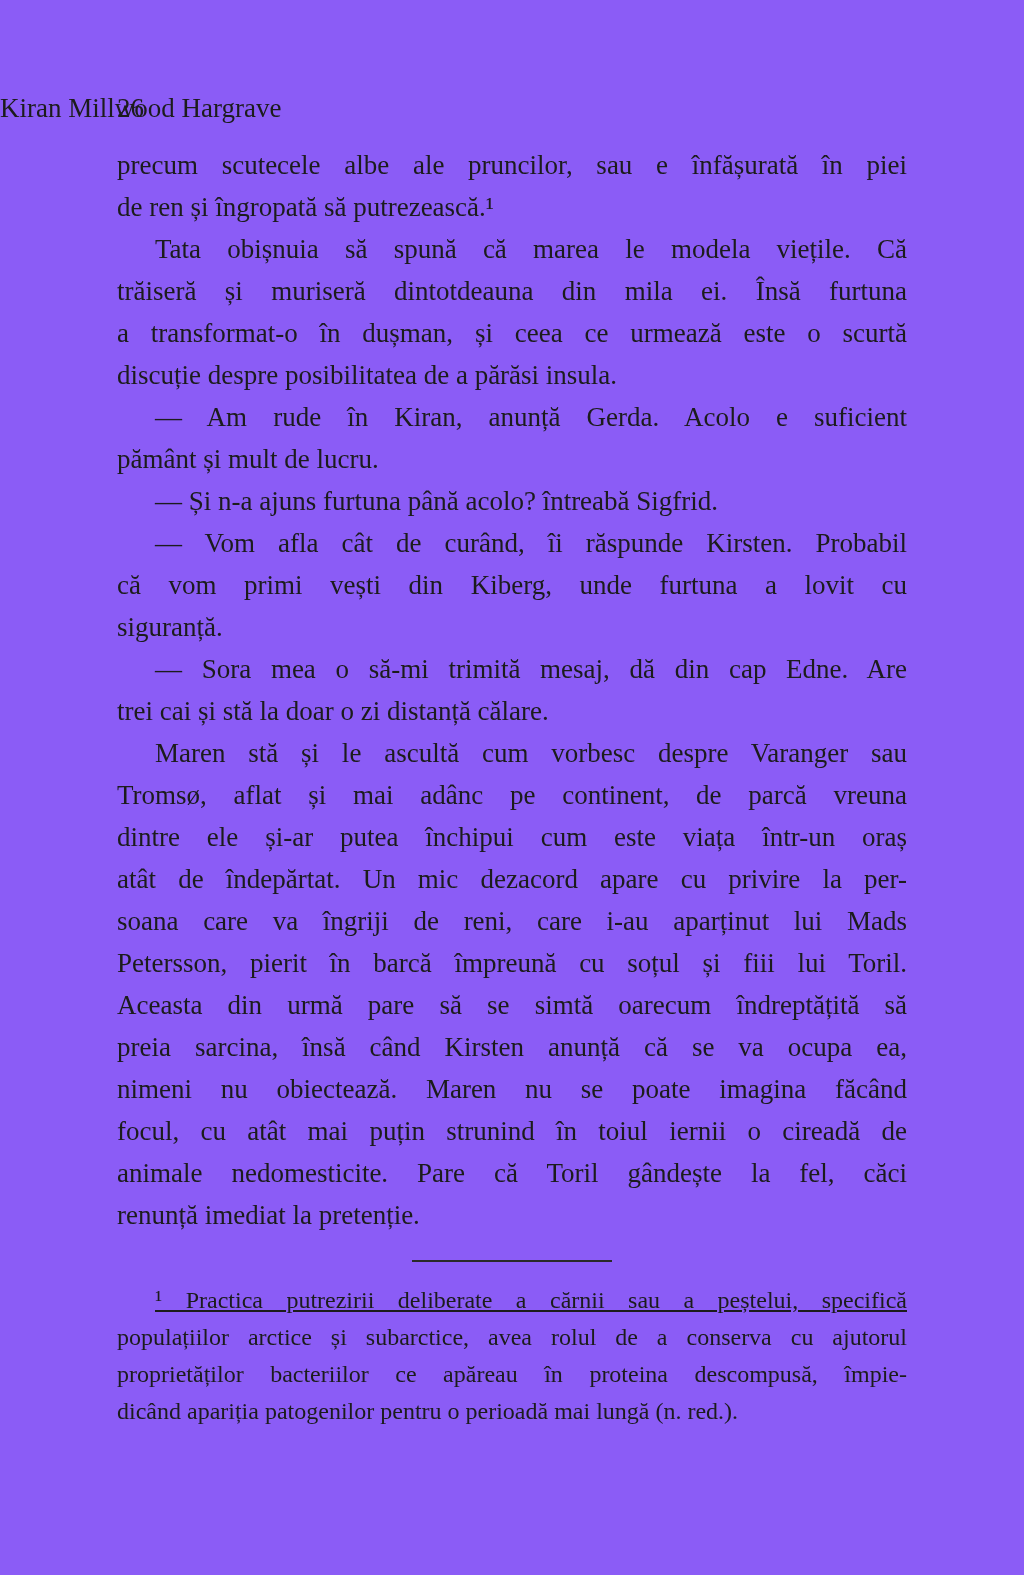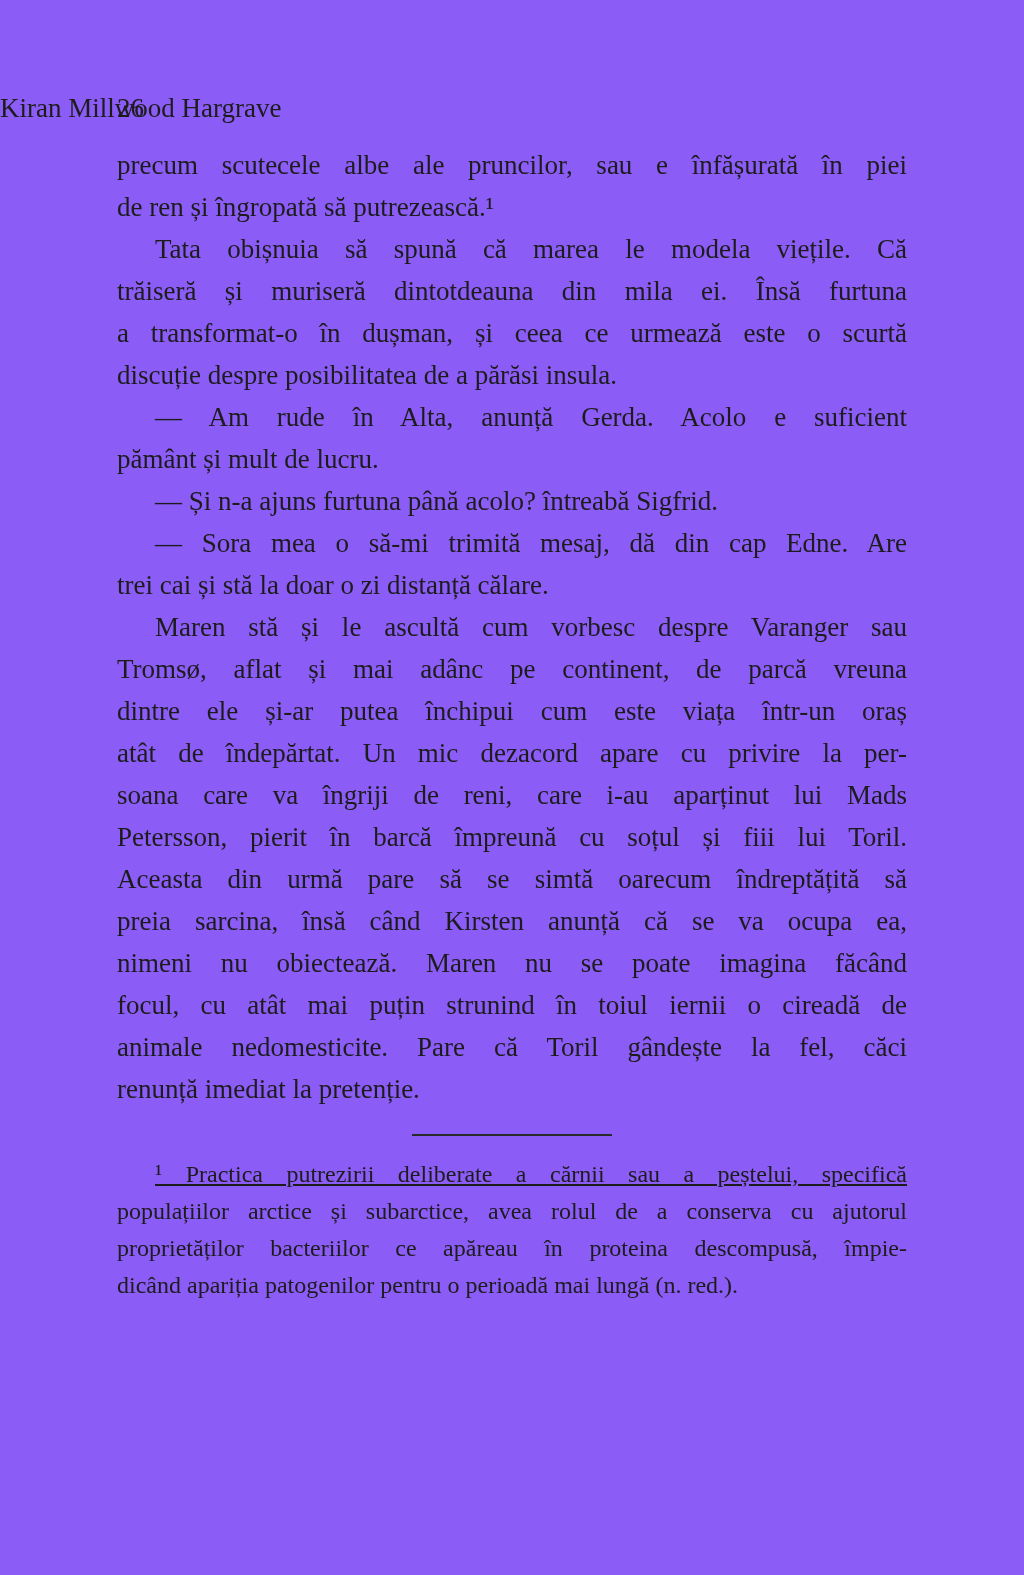--- a/index.html
+++ b/index.html
@@ -91,25 +91,30 @@
         <div class="line">precum scutecele albe ale pruncilor, sau e înfășurată în piei</div>
         <div class="line last">de ren și îngropată să putrezească.¹</div>
       </div>
       <div class="para indent">
         <div class="line">Tata obișnuia să spună că marea le modela viețile. Că</div>
         <div class="line">trăiseră și muriseră dintotdeauna din mila ei. Însă furtuna</div>
         <div class="line">a transformat-o în dușman, și ceea ce urmează este o scurtă</div>
         <div class="line last">discuție despre posibilitatea de a părăsi insula.</div>
       </div>
       <div class="para indent">
-        <div class="line">— Am rude în Alta, anunță Gerda. Acolo e suficient</div>
+        <div class="line">— Am rude în Kiran, anunță Gerda. Acolo e suficient</div>
         <div class="line last">pământ și mult de lucru.</div>
       </div>
       <div class="para indent">
         <div class="line last">— Și n-a ajuns furtuna până acolo? întreabă Sigfrid.</div>
+      </div>
+      <div class="para indent">
+        <div class="line">— Vom afla cât de curând, îi răspunde Kirsten. Probabil</div>
+        <div class="line">că vom primi vești din Kiberg, unde furtuna a lovit cu</div>
+        <div class="line last">siguranță.</div>
       </div>
       <div class="para indent">
         <div class="line">— Sora mea o să-mi trimită mesaj, dă din cap Edne. Are</div>
         <div class="line last">trei cai și stă la doar o zi distanță călare.</div>
       </div>
       <div class="para indent">
         <div class="line">Maren stă și le ascultă cum vorbesc despre Varanger sau</div>
         <div class="line">Tromsø, aflat și mai adânc pe continent, de parcă vreuna</div>
         <div class="line">dintre ele și-ar putea închipui cum este viața într-un oraș</div>
         <div class="line">atât de îndepărtat. Un mic dezacord apare cu privire la per-</div>

